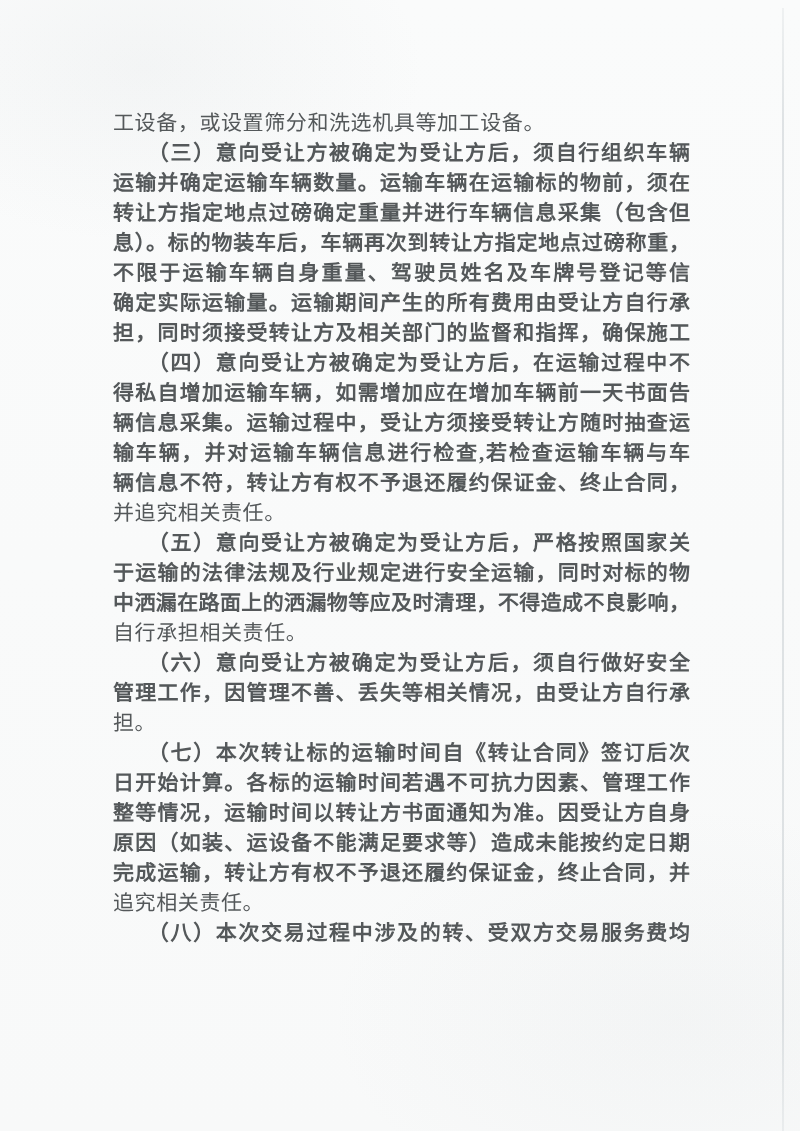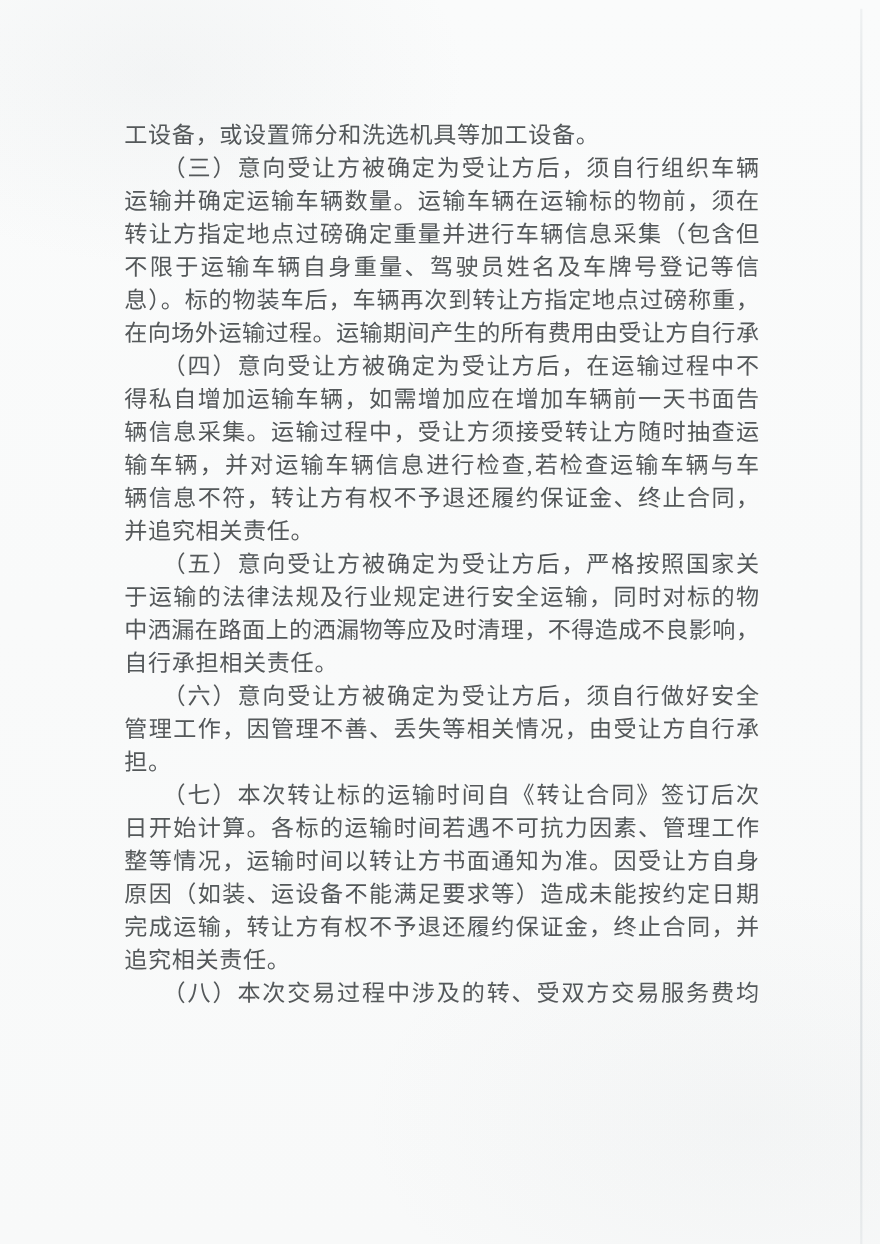--- a/index.html
+++ b/index.html
@@ -37,20 +37,21 @@
     color: #54585a;
     white-space: nowrap;
     text-align: left;
   }
   .ln.j {
     white-space: normal;
     text-align: justify;
     text-align-last: justify;
     text-justify: inter-character;
     letter-spacing: 0;
+    font-weight: bold;
   }
   .scan-edge {
     position: absolute;
     top: 8px;
     bottom: 0;
     left: 782px;
     width: 2px;
     background: linear-gradient(180deg,
       rgba(205,211,214,0.25) 0%,
       rgba(200,206,210,0.55) 10%,
@@ -60,23 +61,24 @@
 </style>
 </head>
 <body>
 
 <div class="page">
   <div class="textblock">
     <div class="ln">工设备，或设置筛分和洗选机具等加工设备。</div>
     <div class="ln j">　　（三）意向受让方被确定为受让方后，须自行组织车辆</div>
     <div class="ln j">运输并确定运输车辆数量。运输车辆在运输标的物前，须在</div>
     <div class="ln j">转让方指定地点过磅确定重量并进行车辆信息采集（包含但</div>
+    <div class="ln j">息）。标的物装车后，车辆再次到转让方指定地点过磅称重，</div>
     <div class="ln j">不限于运输车辆自身重量、驾驶员姓名及车牌号登记等信</div>
-    <div class="ln j">息）。标的物装车后，车辆再次到转让方指定地点过磅称重，</div>
-    <div class="ln j">在向场外运输过程。运输期间产生的所有费用由受让方自行承</div>
+    <div class="ln j">确定实际运输量。运输期间产生的所有费用由受让方自行承</div>
+    <div class="ln j">担，同时须接受转让方及相关部门的监督和指挥，确保施工</div>
     <div class="ln j">　　（四）意向受让方被确定为受让方后，在运输过程中不</div>
     <div class="ln j">得私自增加运输车辆，如需增加应在增加车辆前一天书面告</div>
     <div class="ln j">辆信息采集。运输过程中，受让方须接受转让方随时抽查运</div>
     <div class="ln j">输车辆，并对运输车辆信息进行检查,若检查运输车辆与车</div>
     <div class="ln j">辆信息不符，转让方有权不予退还履约保证金、终止合同，</div>
     <div class="ln">并追究相关责任。</div>
     <div class="ln j">　　（五）意向受让方被确定为受让方后，严格按照国家关</div>
     <div class="ln j">于运输的法律法规及行业规定进行安全运输，同时对标的物</div>
     <div class="ln j">中洒漏在路面上的洒漏物等应及时清理，不得造成不良影响，</div>
     <div class="ln">自行承担相关责任。</div>

